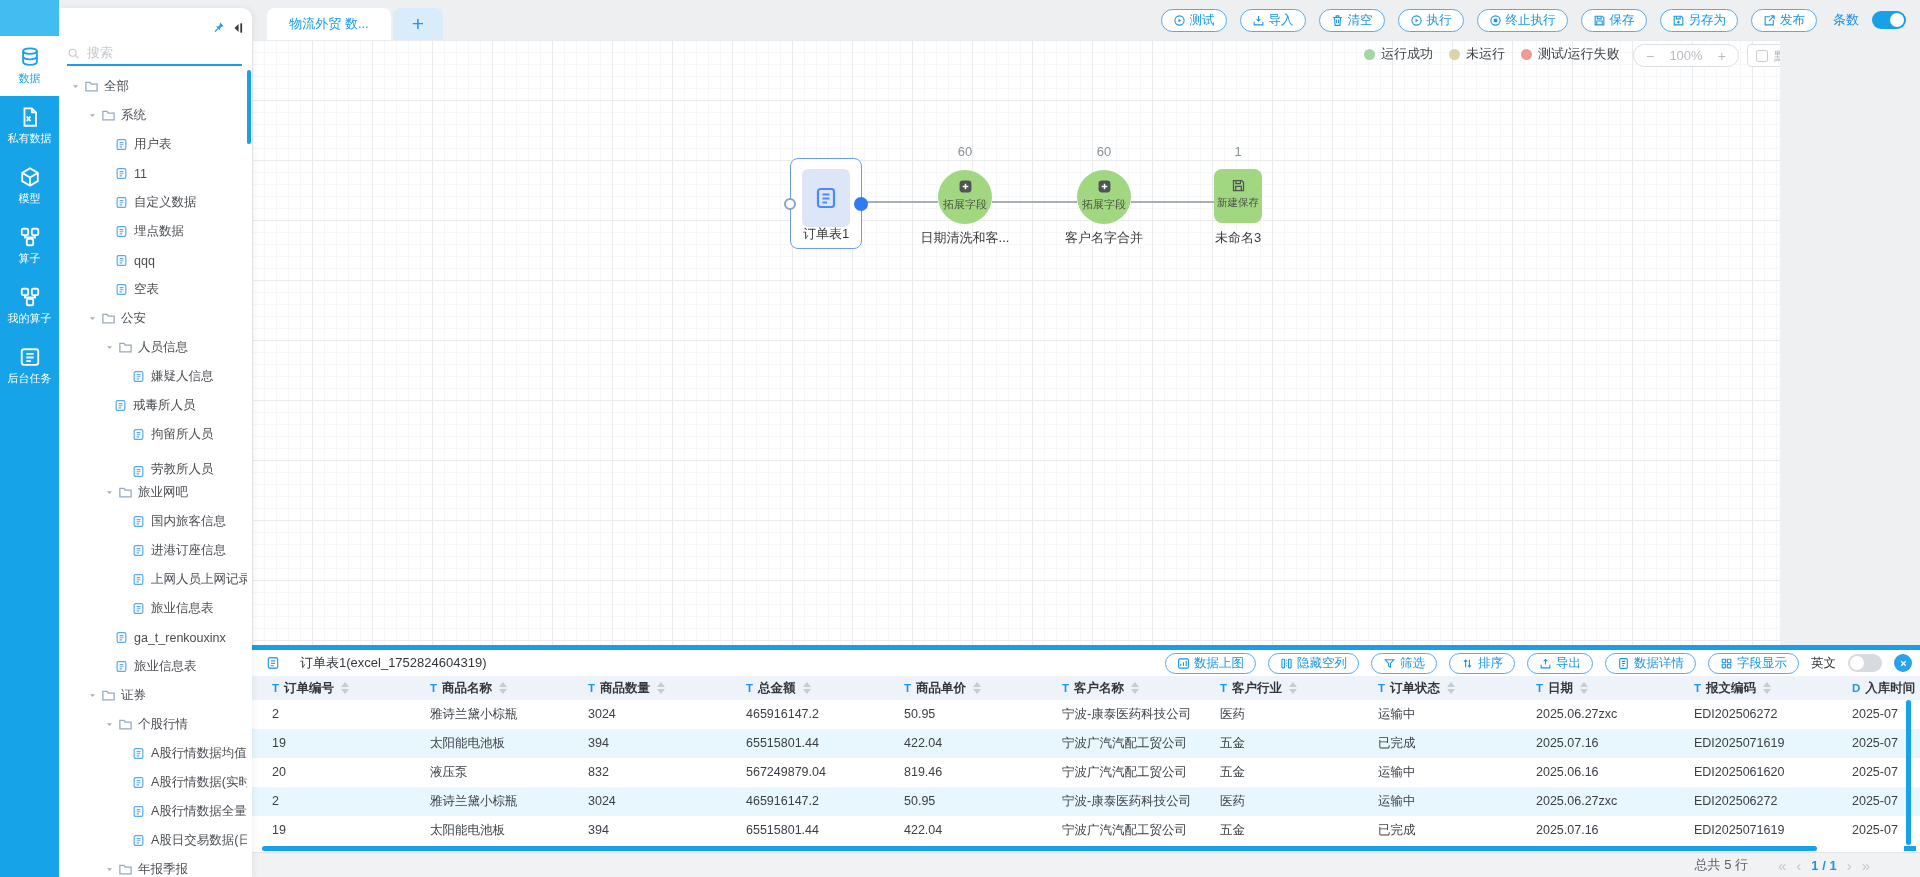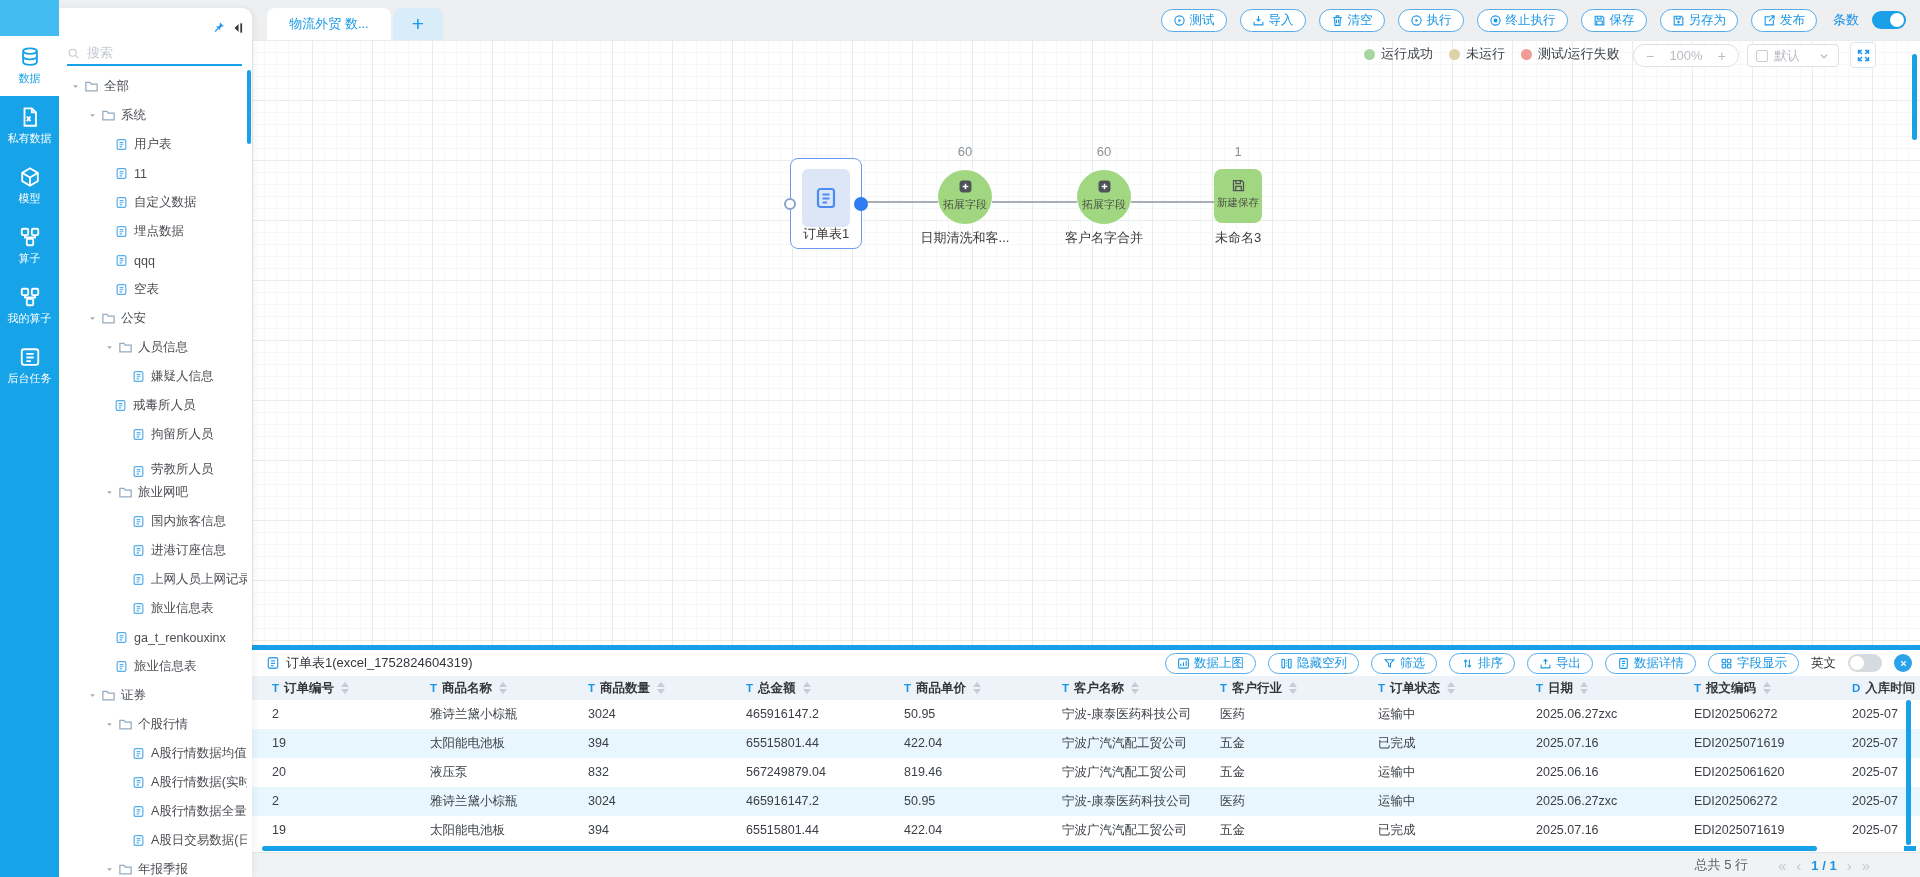--- a/index.html
+++ b/index.html
@@ -46,21 +46,21 @@
     border:1px solid #55abe9; border-radius:12px; background:#fff; color:#1896e6; font-size:12.5px;
     font-family:inherit; cursor:pointer; white-space:nowrap; }
   .btn-ic { width:13px; height:13px; }
   .rows-label { color:#1890e8; font-size:13px; margin-left:3px; }
   .toggle { width:34px; height:18px; border-radius:9px; position:relative; cursor:pointer; flex:none; }
   .toggle .knob { position:absolute; top:2px; width:14px; height:14px; border-radius:50%; background:#fff; }
   .toggle.on { background:#19a0e8; } .toggle.on .knob { right:2px; }
   .toggle.off { background:#d7dbdf; } .toggle.off .knob { left:2px; }
 
   
-  .canvas { position:absolute; left:252px; top:40px; width:1668px; height:605px; background:#fff; overflow:hidden;
+  .canvas { position:absolute; left:252px; top:40px; width:1528px; height:605px; background:#fff; overflow:hidden;
     background-image:
       linear-gradient(#e9ebec 1px,transparent 1px), linear-gradient(90deg,#e9ebec 1px,transparent 1px),
       linear-gradient(#f6f7f8 1px,transparent 1px), linear-gradient(90deg,#f6f7f8 1px,transparent 1px);
     background-size:60px 60px,60px 60px,12px 12px,12px 12px; z-index:1; }
   .legend { position:absolute; left:1112px; top:6px; display:flex; align-items:center; gap:16px; height:16px; }
   .legend-item { display:flex; align-items:center; gap:6px; }
   .legend-dot { width:11px; height:11px; border-radius:50%; }
   .legend-label { font-size:13px; color:#3a3f45; white-space:nowrap; }
   .zoom-pill { position:absolute; left:1381px; top:4px; width:106px; height:23px; border:1px solid #dcdfe3;
     border-radius:12px; background:#fff; display:flex; align-items:center; justify-content:space-between;
@@ -93,21 +93,21 @@
   .gnode .icon { width:15px; height:15px; }
   .gnode-text { font-size:11px; color:#4d5347; white-space:nowrap; }
   .badge { position:absolute; width:54px; text-align:center; top:104px; font-size:13px; color:#8a9198; }
   .node-label { position:absolute; top:189px; width:134px; text-align:center; font-size:13px; color:#3a3a3a; white-space:nowrap; }
 
   .resize-bar { position:absolute; left:252px; top:645px; width:1668px; height:5px; background:#189fe8; z-index:6; cursor:row-resize; }
 
   
   .panel { position:absolute; left:252px; top:650px; width:1668px; height:227px; background:#fff; z-index:5; overflow:hidden; }
   .panel-hd { position:relative; height:26px; }
-  .panel-title { position:absolute; left:14px; top:0; height:26px; display:flex; align-items:center; gap:6px;
+  .panel-title { position:absolute; left:14px; top:0; height:26px; display:flex; align-items:center; gap:20px;
     font-size:13px; color:#33373c; }
   .pt-ic { width:14px; height:14px; color:#3f9fe8; }
   .panel-right { position:absolute; right:8px; top:2px; height:22px; display:flex; align-items:center; gap:12px; }
   .panel-right .pill-btn { height:21px; }
   .lang-label { font-size:12.5px; color:#33373c; }
   .close-btn { width:18px; height:18px; border-radius:50%; background:#2aa3ea; color:#fff; display:flex;
     align-items:center; justify-content:center; cursor:pointer; }
   .close-btn .icon { width:9px; height:9px; }
   .thead { position:absolute; left:0; top:26px; width:1668px; height:24px; background:#eef3f9; }
   .th { position:absolute; top:0; height:24px; display:flex; align-items:center; gap:5px; cursor:pointer; }

